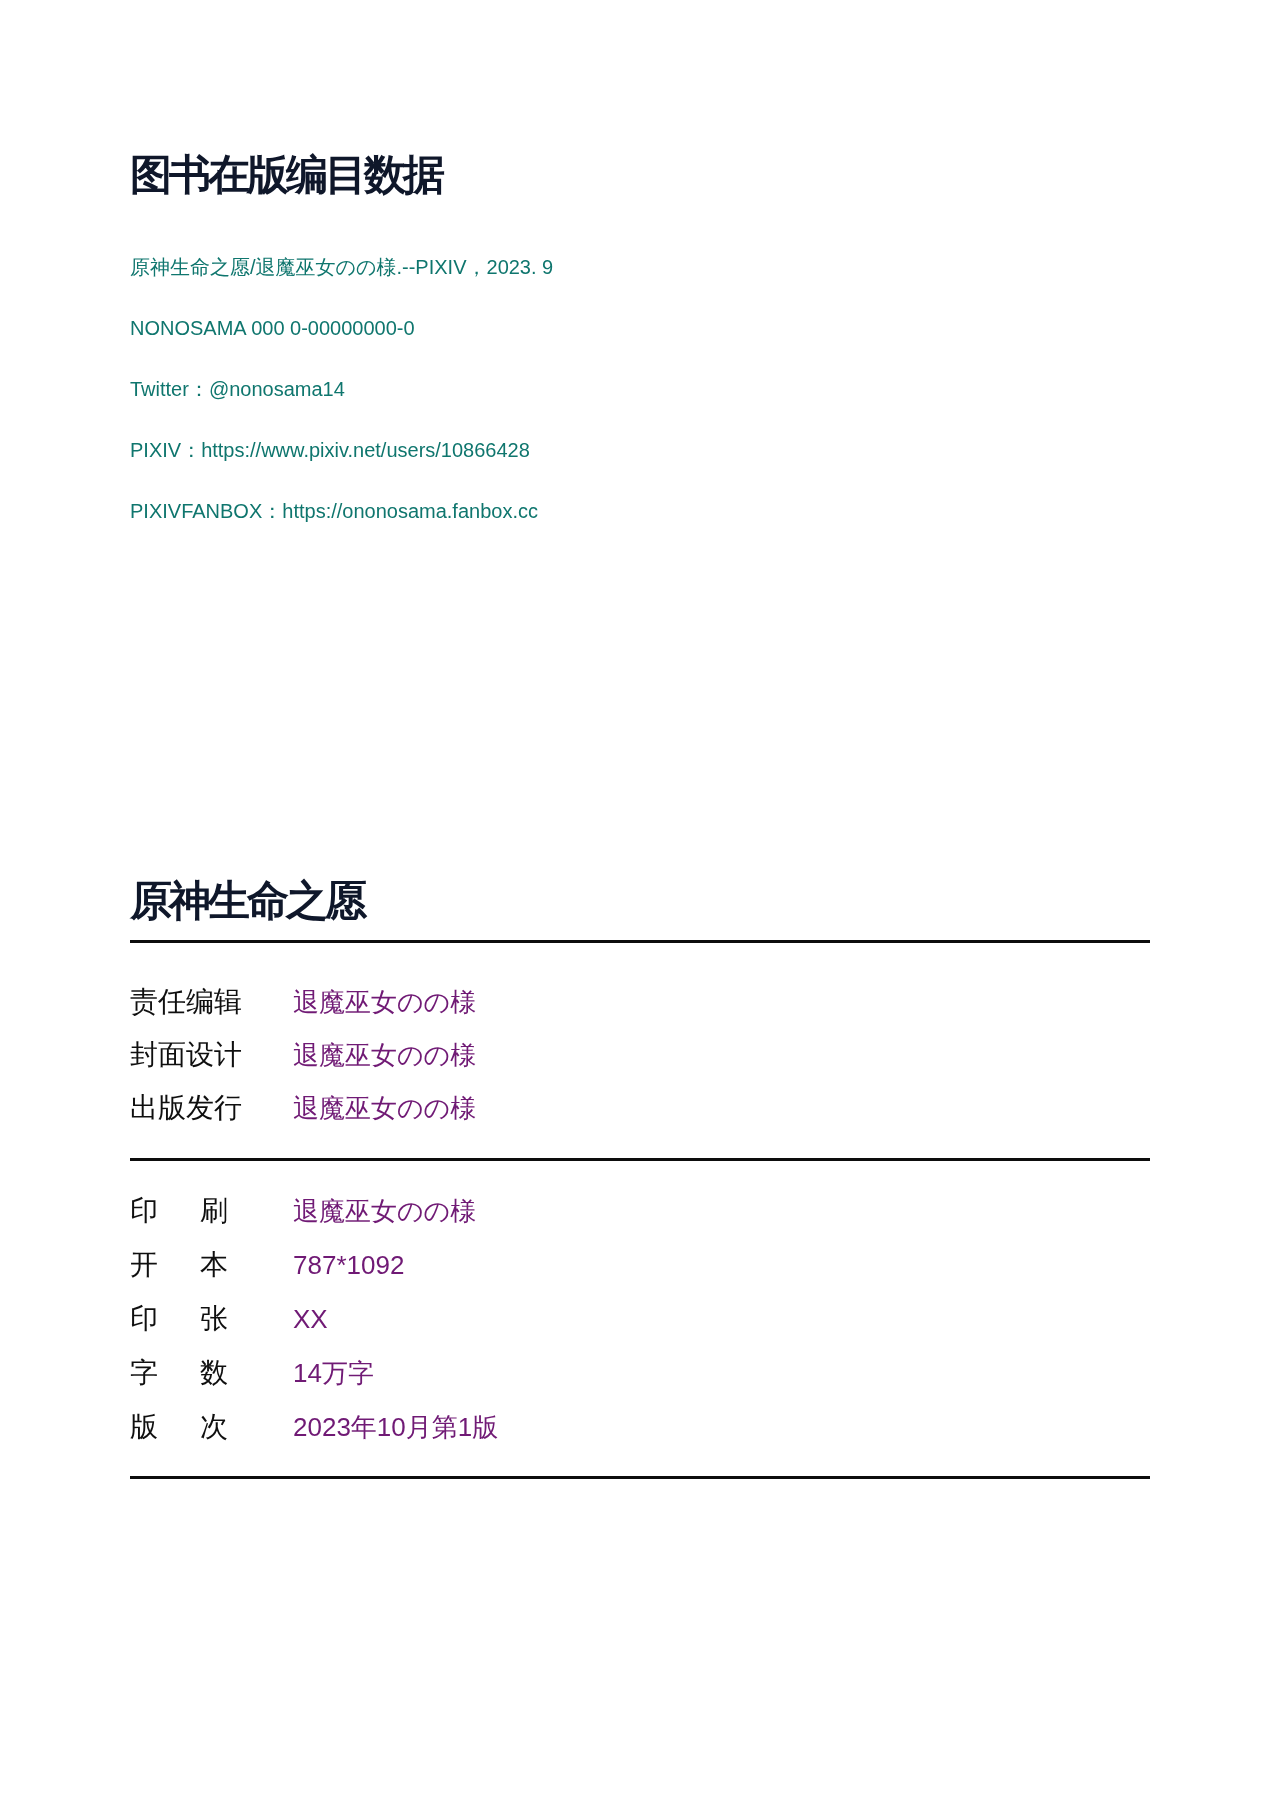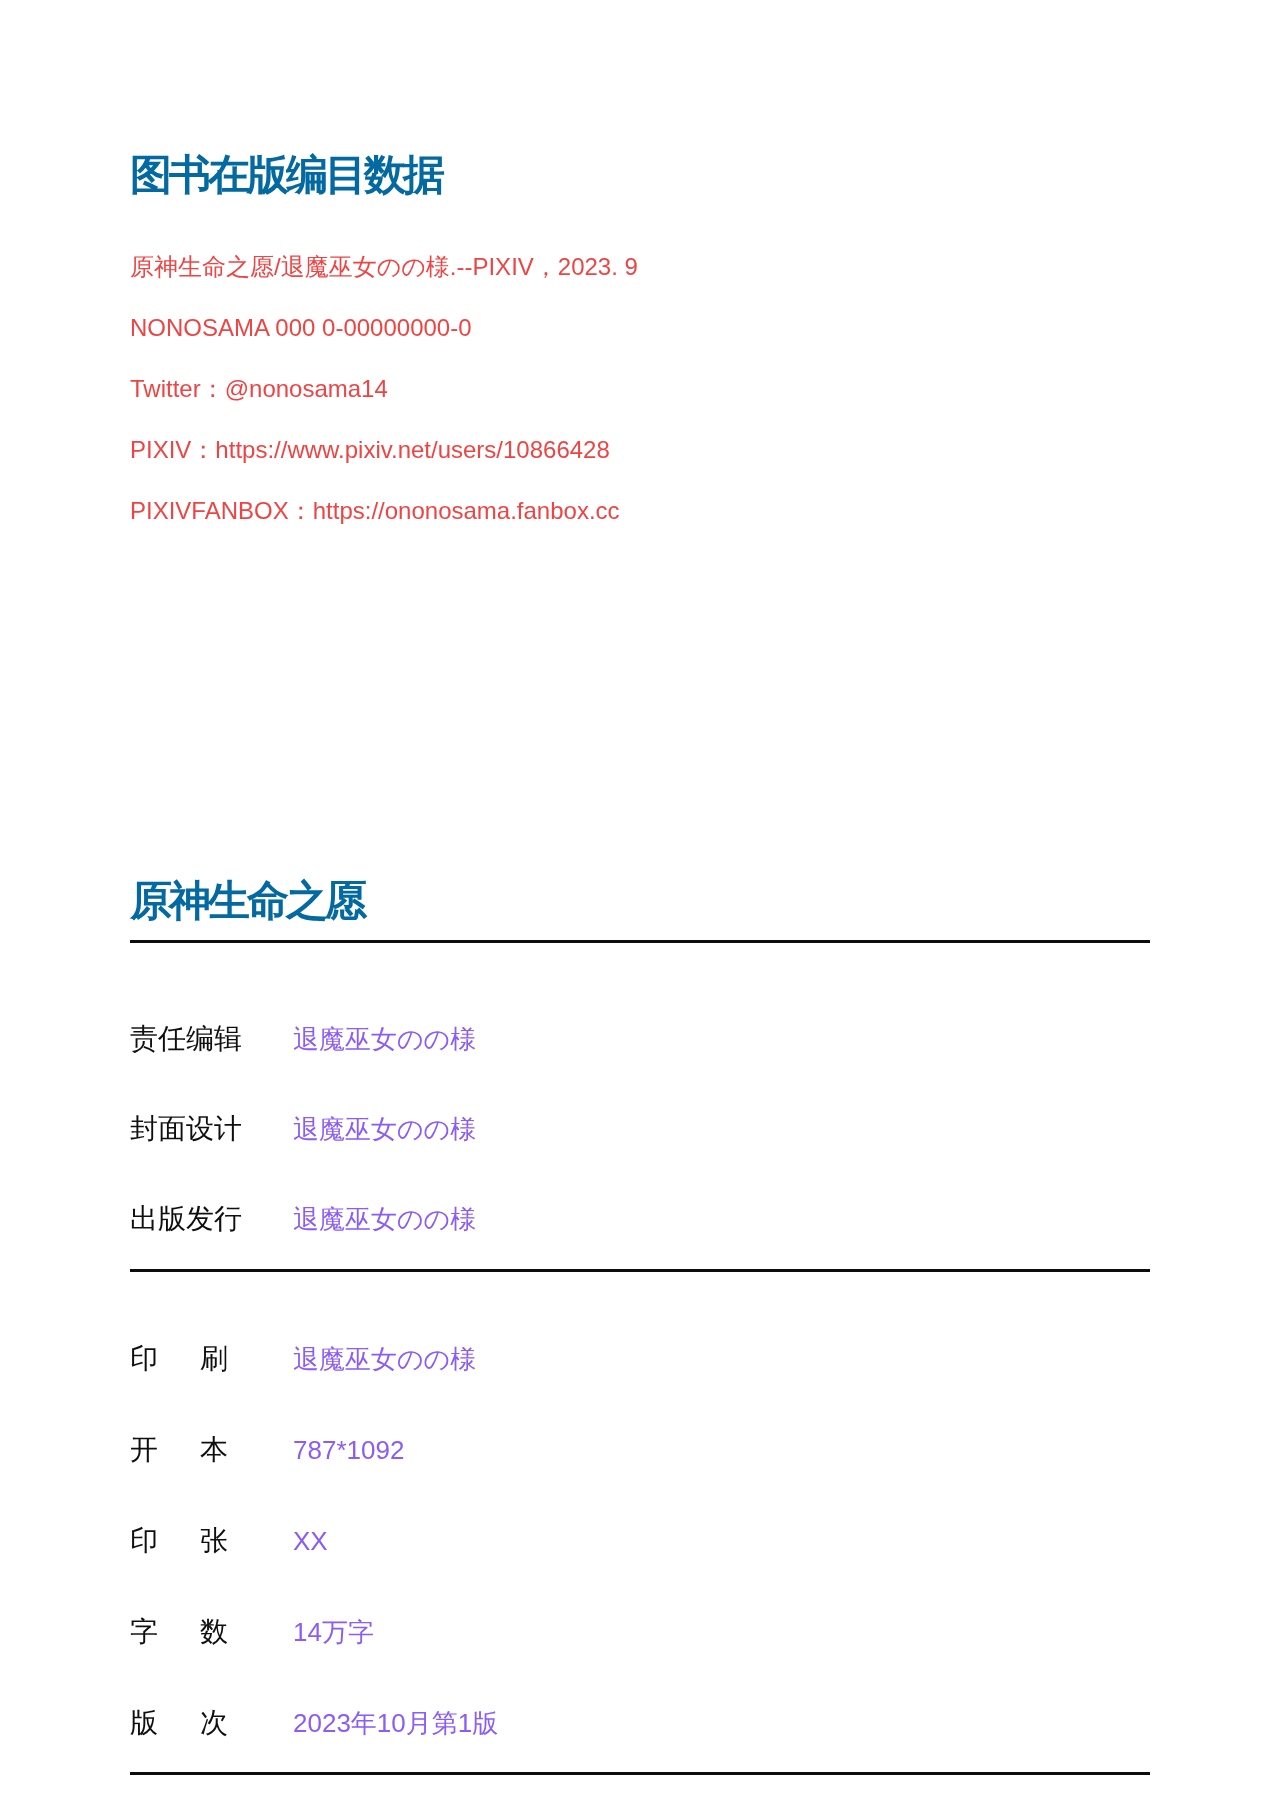--- a/index.html
+++ b/index.html
@@ -11,29 +11,29 @@
     font-family: "Liberation Sans", sans-serif;
     overflow: hidden;
   }
   .page { padding: 153px 130px 0 130px; }
 
   .h-title {
     font-size: 42px;
     font-weight: 700;
     line-height: 44px;
     letter-spacing: -3px;
-    color: #0369a1;
+    color: #0f172a;
     margin: 0;
   }
 
   .cip-line {
-    font-size: 24px;
+    font-size: 20px;
     line-height: 26px;
     margin: 35px 0 0 0;
-    color: #ef4444;
+    color: #0f766e;
   }
   .cip-line.first { margin-top: 57px; }
 
   .col-title { margin-top: 355px; }
 
   .rule {
     height: 3px;
     background: #0d0d0d;
     margin: 0;
   }
@@ -60,23 +60,22 @@
     color: #0f0f0f;
   }
   .lbl-justify {
     display: inline-block;
     width: 98px;
     text-align: justify;
     text-align-last: justify;
   }
   .val {
     font-size: 26px;
-    color: #8b5cf6;
+    color: #701a75;
     white-space: nowrap;
-    margin-top: 37px;
   }
 </style>
 </head>
 <body>
 
 <div class="page">
 
   <div>
     <h1 class="h-title">图书在版编目数据</h1>
     <p class="cip-line first">原神生命之愿/退魔巫女のの様.--PIXIV，2023. 9</p>

